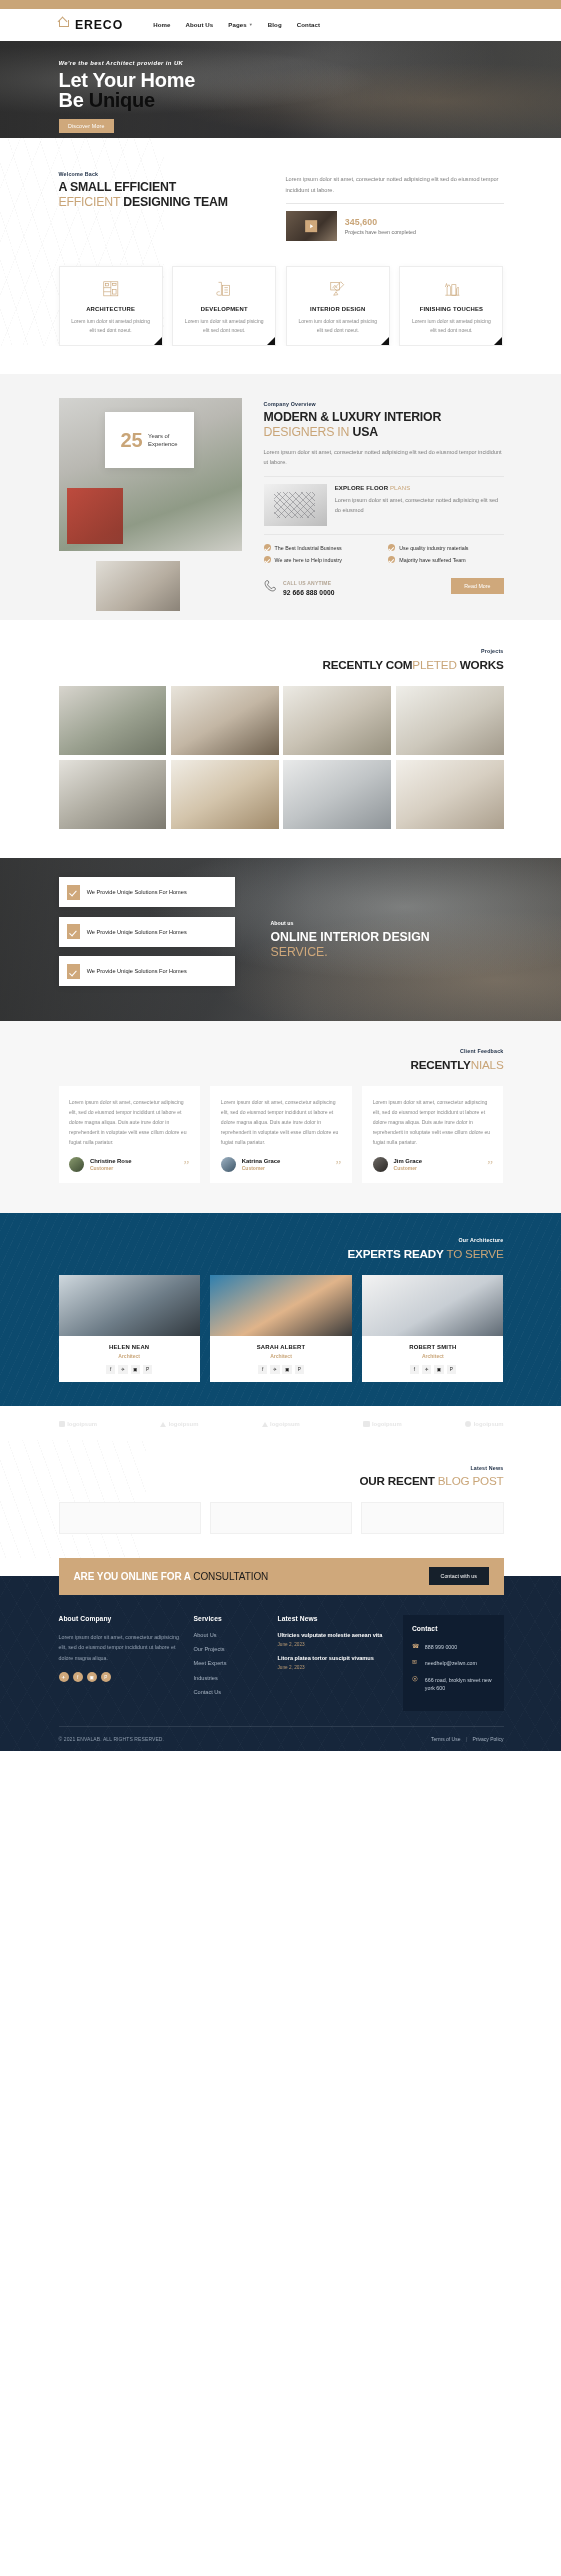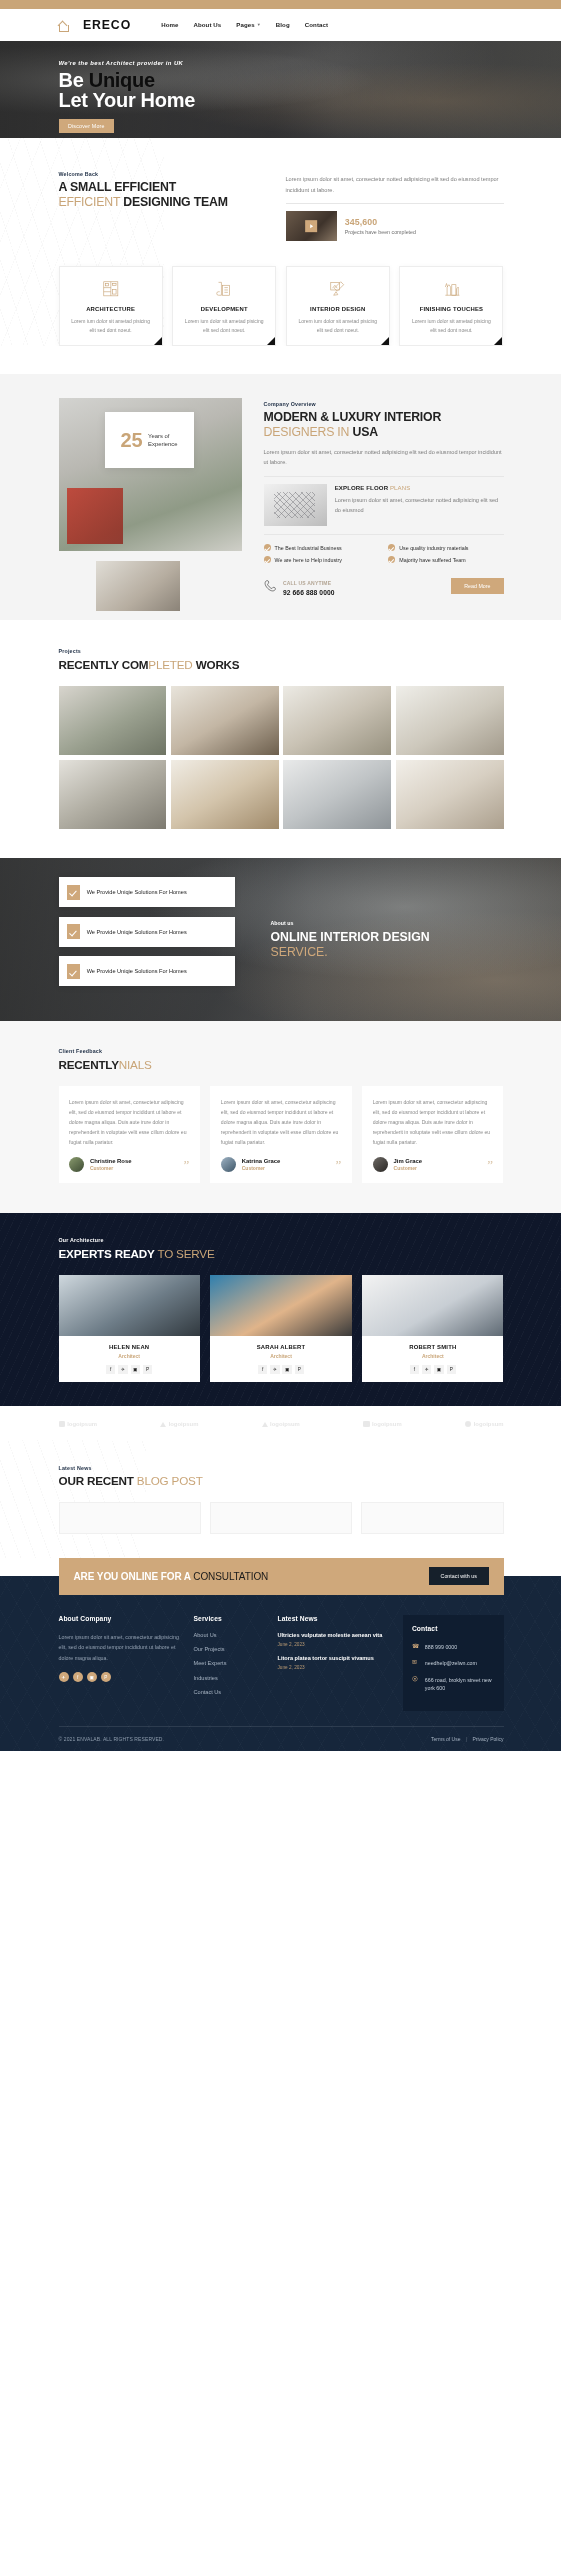--- a/index.html
+++ b/index.html
@@ -16,21 +16,21 @@
 
   
   .topbar { height:8.8px; background:#c9a578; }
 
   
   .nav {
     height:32px; background:#fff; display:flex; align-items:center;
     justify-content:flex-start; position:relative; z-index:20;
   }
   .nav-inner { width:445px; margin:0 auto; display:flex; align-items:center; }
-  .logo { display:flex; align-items:flex-end; gap:15px; margin-right:30px; }
+  .logo { display:flex; align-items:flex-start; gap:7px; margin-right:30px; }
   .logo-mark { width:9.4px; height:9.4px; position:relative; }
   .logo-mark:before{
     content:""; position:absolute; left:0; bottom:0; width:8.2px; height:5.9px;
     border:1.2px solid #c9a578; border-top:none;
   }
   .logo-mark:after{
     content:""; position:absolute; left:0.6px; top:0px; width:5.9px; height:5.9px;
     border-top:1.2px solid #c9a578; border-right:1.2px solid #c9a578;
     transform:rotate(-45deg); transform-origin:center;
   }
@@ -173,21 +173,21 @@
     border:solid #fff; border-width:0 0.9px 0.9px 0; transform:rotate(42deg);
   }
   .cta-row { display:flex; align-items:center; justify-content:space-between; margin-top:13px; }
   .call { display:flex; align-items:center; gap:6.4px; }
   .phone-icon { width:13px; height:13px; color:#3a3a3a; }
   .call-label { font-size:5px; color:#b4a695; font-weight:bold; letter-spacing:0.2px; }
   .call-num { font-size:6.7px; font-weight:bold; color:#111; margin-top:1.2px; letter-spacing:0.1px; }
   .btn-tan { background:#cfa87b; color:#fff; border:none; font-size:5.3px; padding:5.3px 13px; cursor:pointer; }
 
   
-  .sec-head { text-align:left; }
+  .sec-head { text-align:right; }
   .sec-head .eyebrow { color:#1d2d44; }
   .sec-head .h2 { font-size:11.7px; }
 
   
   .projects { padding:28px 0 29px; background:#fff; }
   .proj-grid { display:grid; grid-template-columns:repeat(4,1fr); gap:4.7px; margin-top:15px; }
   .proj { height:69px; }
   .p1 { background:linear-gradient(150deg,#d8d5ce,#9aa08f 55%,#6e7464); }
   .p2 { background:linear-gradient(150deg,#e8e4db,#c3b6a4 50%,#6d5f4d); }
   .p3 { background:linear-gradient(150deg,#eceae4,#c9c2b4 50%,#97917f); }
@@ -234,21 +234,21 @@
   .tfoot { display:flex; align-items:center; gap:5.9px; margin-top:9.4px; }
   .avatar { width:15px; height:15px; border-radius:50%; flex:none; }
   .a1 { background:linear-gradient(140deg,#8a9b6e,#3c4a33); }
   .a2 { background:linear-gradient(140deg,#9fb3c4,#3e5668); }
   .a3 { background:linear-gradient(140deg,#6e6a66,#2a2724); }
   .tname { font-size:5.9px; font-weight:bold; color:#111; }
   .trole { font-size:5px; color:#c9a578; margin-top:1.2px; font-weight:bold; }
   .quote { margin-left:auto; font-size:13px; color:#d9c4a7; line-height:.7; font-family:"Liberation Serif",serif; }
 
   
-  .team { background:#0f172a; padding:24.6px 0 23.4px; position:relative; overflow:hidden; }
+  .team { background:#0c4a6e; padding:24.6px 0 23.4px; position:relative; overflow:hidden; }
   .team:before{
     content:""; position:absolute; inset:0;
     background:repeating-linear-gradient(115deg, rgba(255,255,255,.035) 0 0.6px, transparent 0.6px 7.6px);
   }
   .team .wrap { position:relative; z-index:2; }
   .team .eyebrow { color:#fff; }
   .team .h2 { color:#fff; }
   .team .h2 .lt { color:#c9a578; }
   .team-grid { display:flex; gap:10.5px; margin-top:15px; }
   .tm { flex:1; background:#fff; }
@@ -361,22 +361,22 @@
         </a>
     </div>
   </div>
 </div>
 
 <section class="hero">
   <div class="hero-bg"></div>
   <div class="hero-content">
     <div class="hero-sub cond">We're the best Architect provider in UK</div>
     <div class="hero-title cond">
+      <div><span class="w">Let Your Home</span></div>
       <div><span class="w">Be </span><span class="d">Unique</span></div>
-      <div><span class="w">Let Your Home</span></div>
     </div>
     <button class="hero-btn cond">Discover More</button>
   </div>
 </section>
 
 <section class="welcome">
   <div class="blueprint-bg"></div>
   <div class="wrap">
     <div class="dots"></div>
     <div class="welcome-grid">

